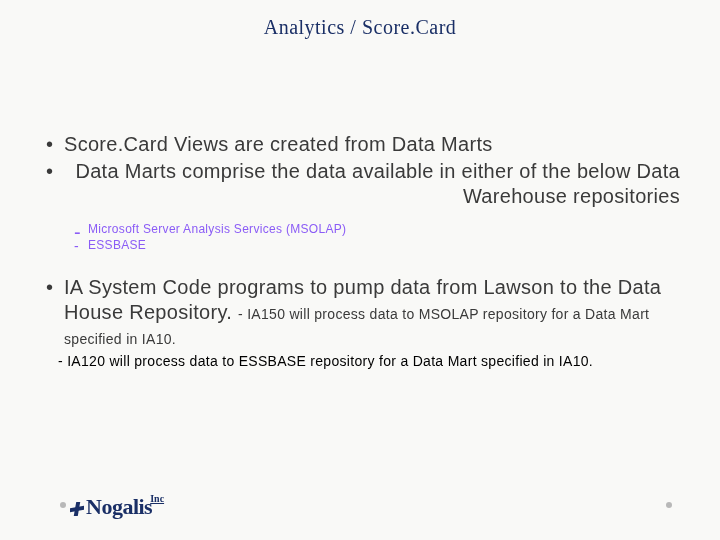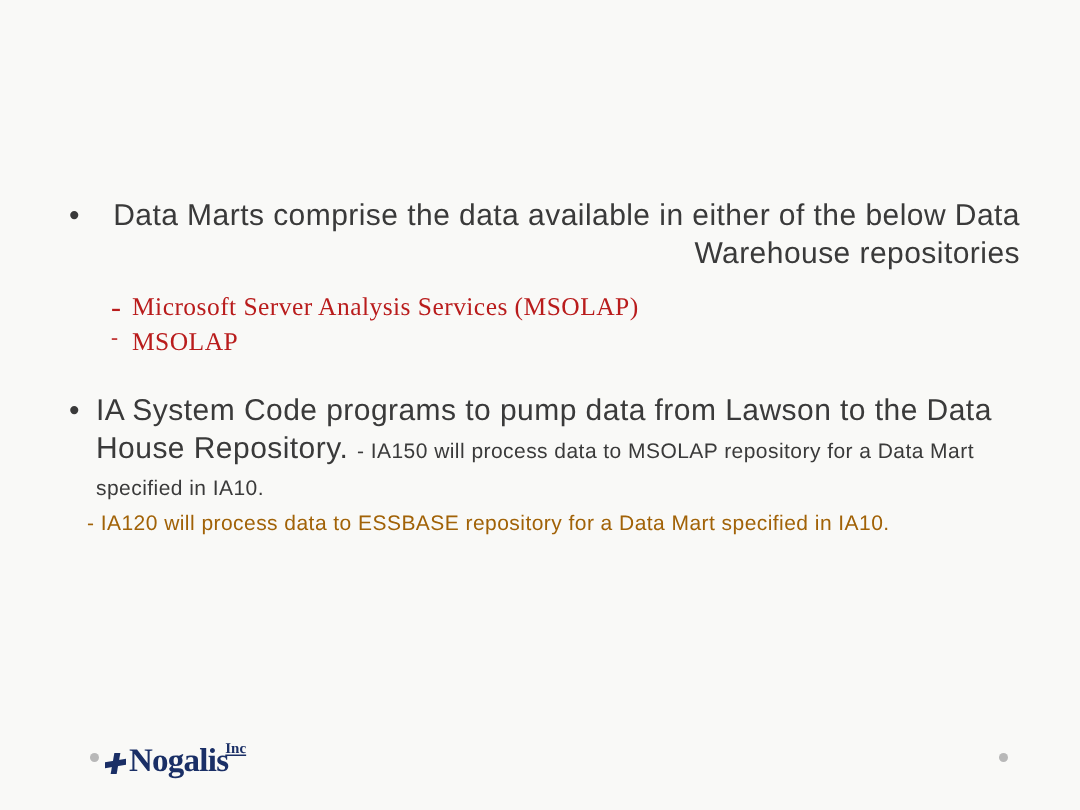--- a/index.html
+++ b/index.html
@@ -50,25 +50,24 @@
     content: "•";
     position: absolute;
     left: 6px;
     top: 0;
     color: #3a3a3a;
     font-size: 20px;
   }
   .sub {
     position: relative;
     padding-left: 48px;
-    font-size: 17px;
+    font-size: 12px;
     line-height: 1.35;
-    color: #b91c1c;
+    color: #8b5cf6;
     font-weight: 300;
-    font-family: Liberation Serif, serif;
   }
   .dash1::before {
     content: "-";
     position: absolute;
     left: 34px;
     top: -2px;
     font-size: 20px;
   }
   .dash2::before {
     content: "-";
@@ -81,21 +80,21 @@
   .b3 { margin-top: 22px; }
   .mix-note {
     font-size: 14px;
     font-weight: 300;
     color: #3a3a3a;
   }
   .note-block2 {
     padding-left: 18px;
     font-size: 14px;
     font-weight: 300;
-    color: #a16207;
+    color: #000000;
     line-height: 1.35;
   }
   .footer {
     position: absolute;
     left: 0;
     right: 0;
     bottom: 18px;
     height: 40px;
   }
   .deco-dot {
@@ -151,33 +150,37 @@
     top: -12px;
     left: -2px;
     text-decoration: underline;
   }
 </style>
 </head>
 <body>
 
 <div class="slide">
 
+  <div class="title">Analytics /  Score.Card</div>
 
   <div class="content">
 
+    <div class="b1">
+      <span>Score.Card Views are created from Data Marts</span>
+    </div>
 
     <div class="b1 gap-after">
       <span>Data Marts comprise the data available in either of the below Data Warehouse repositories</span>
     </div>
 
     <div class="sub dash1">
       <span>Microsoft Server Analysis Services  (MSOLAP)</span>
     </div>
     <div class="sub dash2">
-      <span>MSOLAP</span>
+      <span>ESSBASE</span>
     </div>
 
     <div class="b1 b3">
       <span>IA System Code programs to pump data from Lawson to the Data House Repository. </span><span class="mix-note">- IA150 will process data to  MSOLAP repository for a Data Mart specified in IA10.</span>
     </div>
     <div class="note-block2">- IA120 will process data to  ESSBASE repository for a Data Mart specified in IA10.</div>
 
   </div>
 
   <div class="footer">

